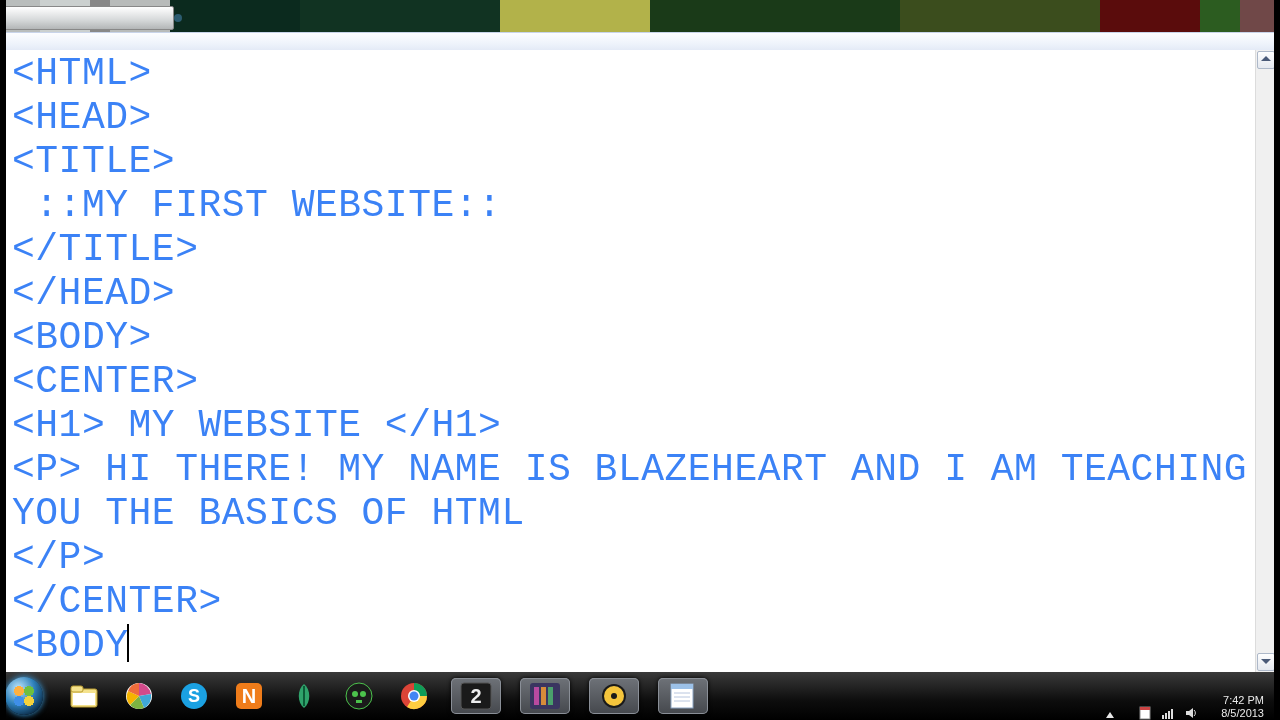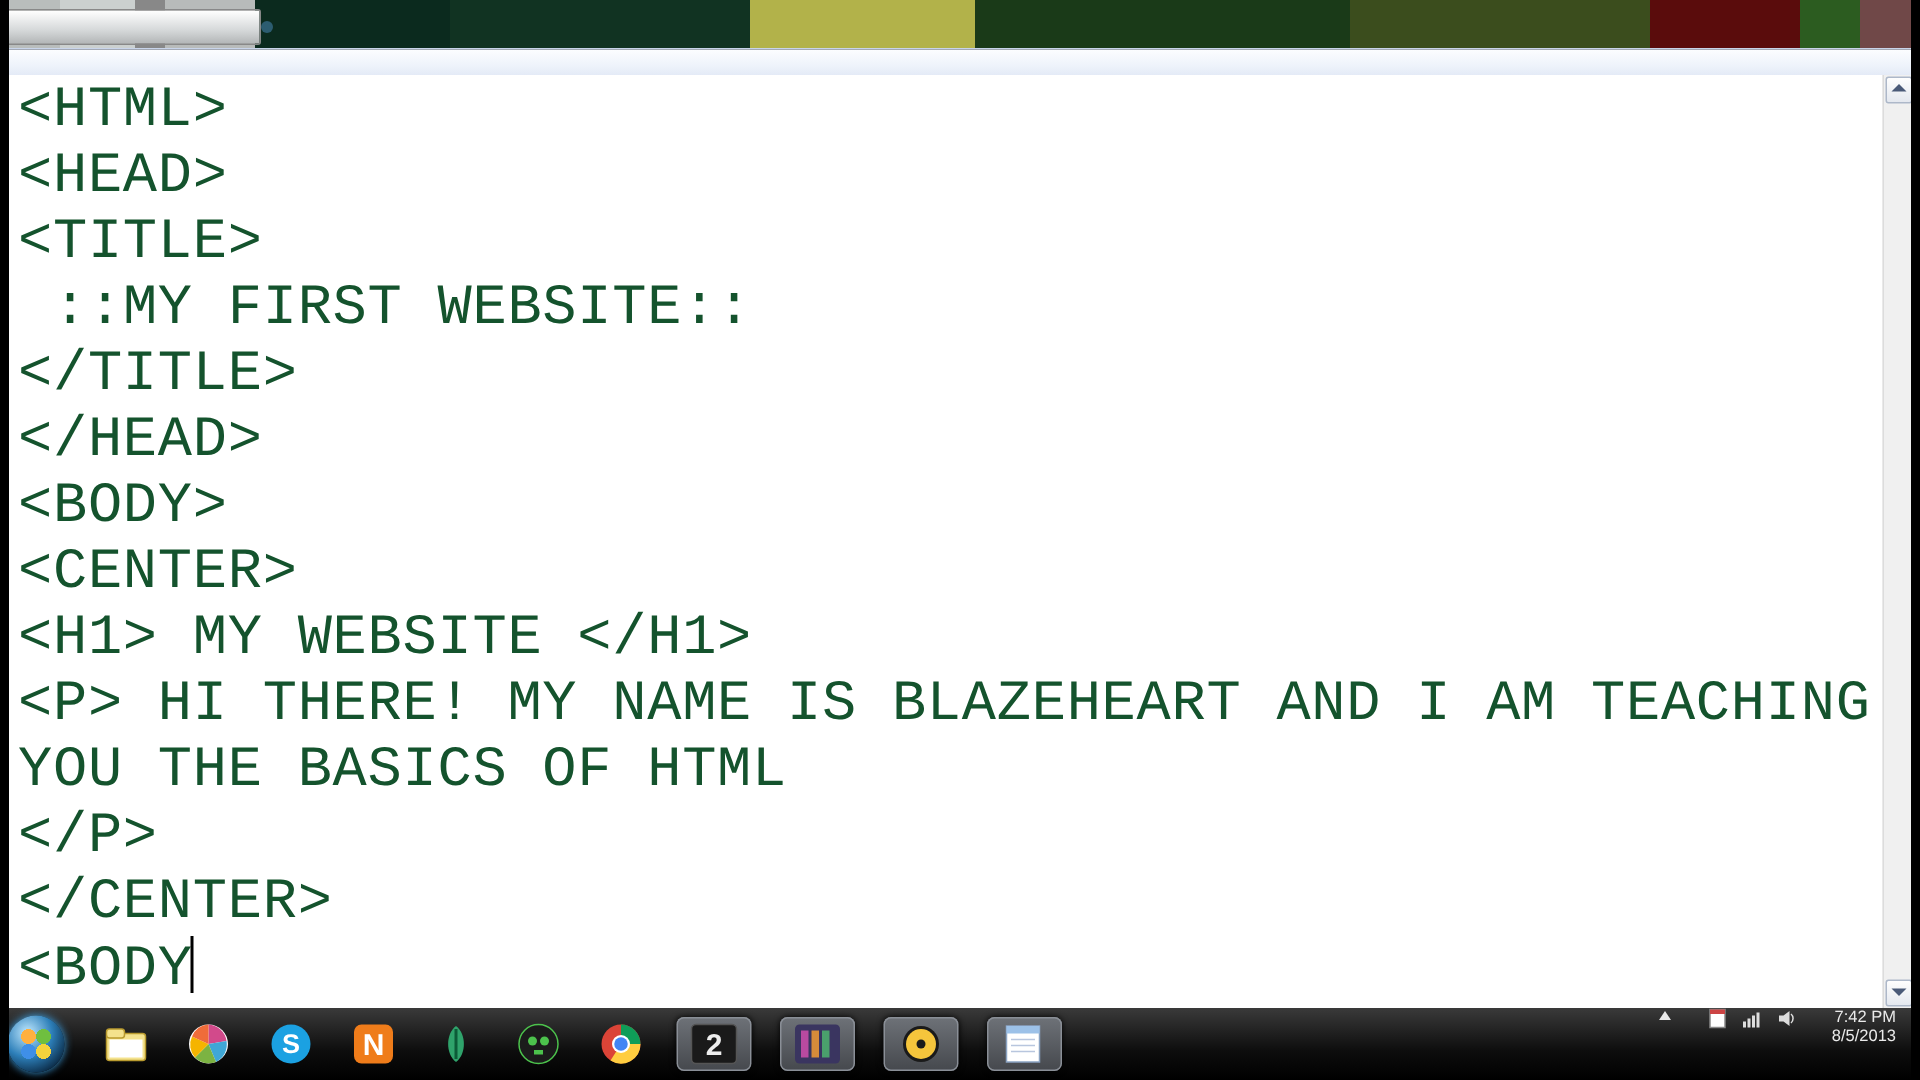--- a/index.html
+++ b/index.html
@@ -11,21 +11,21 @@
   }
   .titlebar::after{content:"";position:absolute;left:2px;top:6px;width:170px;height:22px;
     background:linear-gradient(180deg,#fff,#d5d8d9 60%,#b3b6b7);
     border:1px solid #888;border-radius:2px;}
   .tb-plane{position:absolute;left:40px;top:8px;width:58px;height:16px;background:#6d7476;border-radius:2px;}
   .tb-dot{position:absolute;left:174px;top:14px;width:8px;height:8px;border-radius:50%;background:#2c5c70;}
   
   .sep{position:absolute;top:32px;left:6px;right:6px;height:18px;background:linear-gradient(#fcfdff,#eef3fb 60%,#e2e9f6);border-top:1px solid #c8d4ea;border-bottom:1px solid #b8c6de;}
   
   .editor{position:absolute;top:50px;left:6px;width:1254px;height:622px;background:#fff;overflow:hidden;}
-  .code{padding:2px 6px 0 6px;font-family:"Courier New",monospace;font-size:38px;line-height:44px;letter-spacing:0.5px;color:#14532d;white-space:pre-wrap;word-wrap:break-word;}
+  .code{padding:2px 6px 0 6px;font-family:"Courier New",monospace;font-size:38px;line-height:44px;letter-spacing:0.5px;color:#3b82f6;white-space:pre-wrap;word-wrap:break-word;}
   .cursor{display:inline-block;width:0;height:38px;border-right:2px solid #000;vertical-align:-6px;margin-left:-2px;}
   
   .vscroll{position:absolute;top:50px;right:6px;width:18px;height:622px;background:#f0f0f0;border-left:1px solid #dcdcdc;}
   .vscroll .btn{width:16px;height:16px;margin:1px;background:linear-gradient(#fefefe,#e4e8ef);border:1px solid #adb8c9;border-radius:2px;position:relative;}
   .vscroll .btn.up{position:absolute;top:0;}
   .vscroll .btn.dn{position:absolute;bottom:0;}
   .vscroll .btn::after{content:"";position:absolute;left:3px;top:4px;border:5px solid transparent;}
   .vscroll .btn.up::after{border-bottom-color:#4a5a78;top:-1px;}
   .vscroll .btn.dn::after{border-top-color:#4a5a78;top:5px;}
   
@@ -35,21 +35,21 @@
   .orb::before{content:"";position:absolute;width:20px;height:20px;left:9px;top:9px;
     background:
       radial-gradient(circle at 25% 25%,#ffb040 0 5px,transparent 5px),
       radial-gradient(circle at 75% 25%,#6fbf3f 0 5px,transparent 5px),
       radial-gradient(circle at 25% 75%,#3f8fe8 0 5px,transparent 5px),
       radial-gradient(circle at 75% 75%,#f5d23c 0 5px,transparent 5px);}
   .tb-icons{display:flex;gap:19px;align-items:center;margin-left:18px;}
   .ti{width:36px;height:36px;border-radius:5px;display:flex;align-items:center;justify-content:center;position:relative;}
   .ti.active{background:linear-gradient(#6e7278,#45484d);box-shadow:inset 0 0 0 1px #8a8f97,0 0 4px #000;width:50px;}
   .ti svg{display:block;}
-  .tray{position:absolute;right:10px;bottom:0;height:48px;display:flex;align-items:flex-start;color:#eaeaea;font-size:11px;gap:23px;}
+  .tray{position:absolute;right:10px;bottom:0;height:48px;display:flex;align-items:flex-end;color:#eaeaea;font-size:11px;gap:23px;}
   .tray .tri{width:10px;height:10px;}
   .tray-icons{display:flex;gap:9px;align-items:center;}
   .clock{text-align:right;line-height:13px;padding-right:6px;}
   
   .pillarL{position:absolute;left:0;top:0;width:6px;height:720px;background:#000;}
   .pillarR{position:absolute;right:0;top:0;width:6px;height:720px;background:#000;}
 </style>
 </head>
 <body>
 

